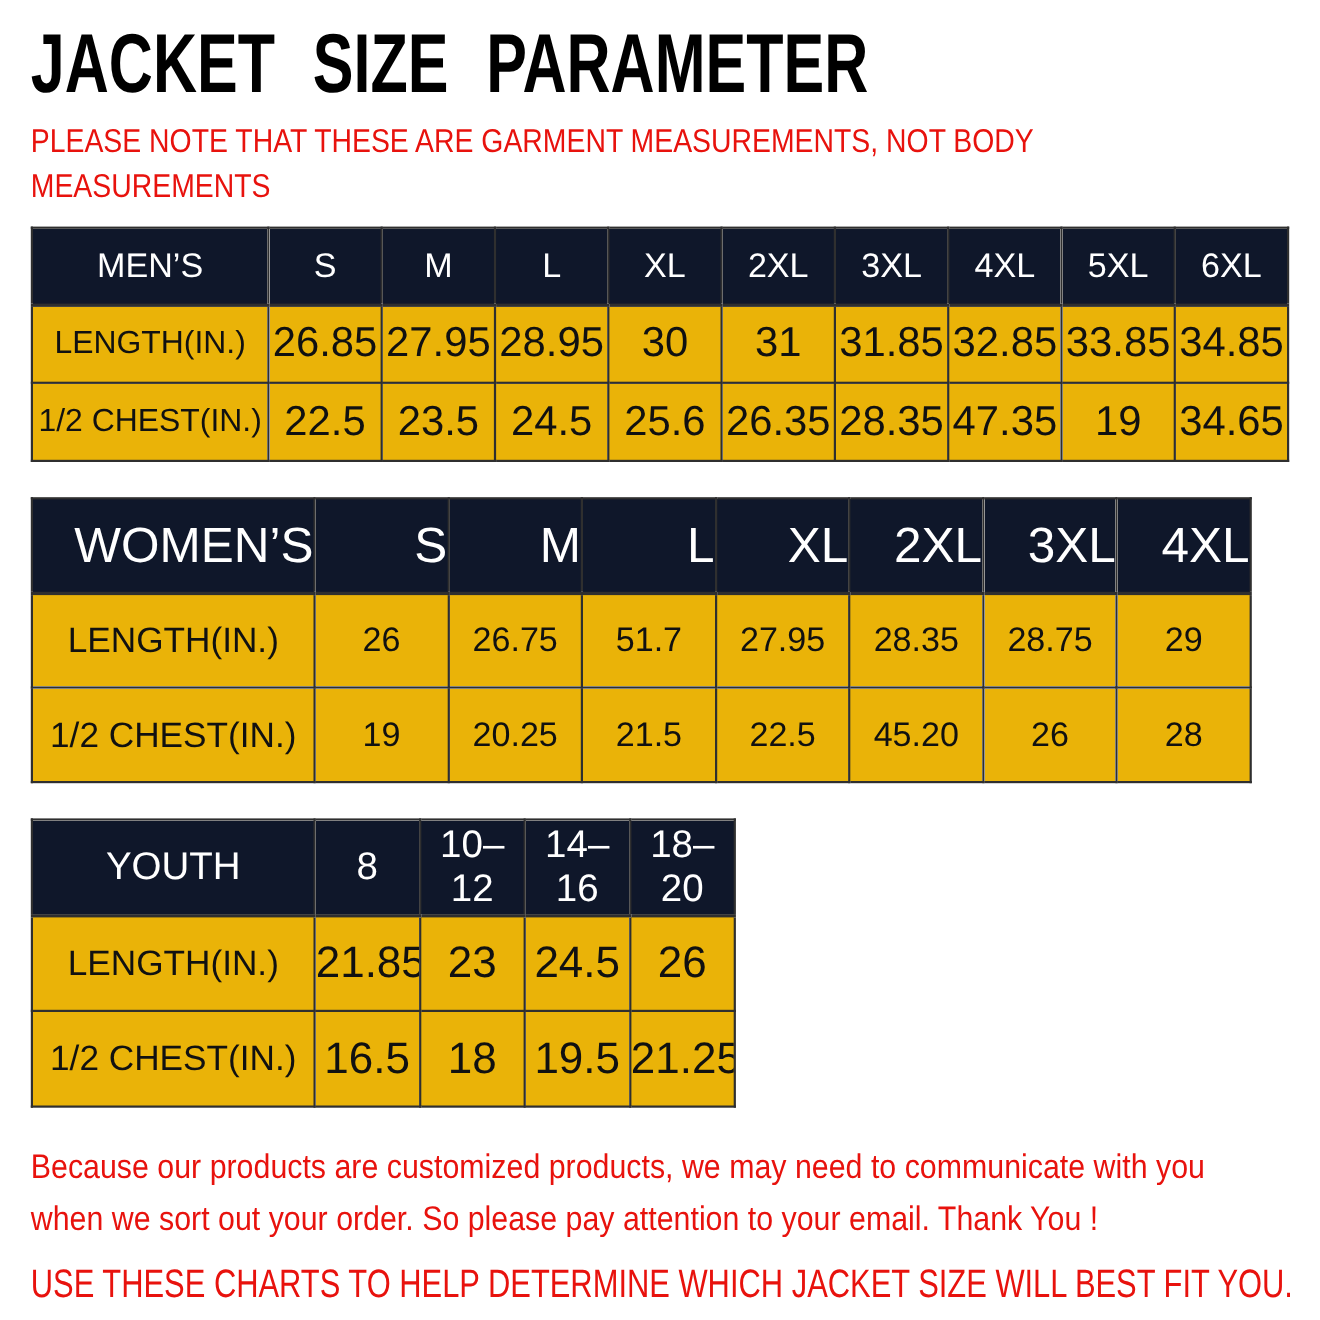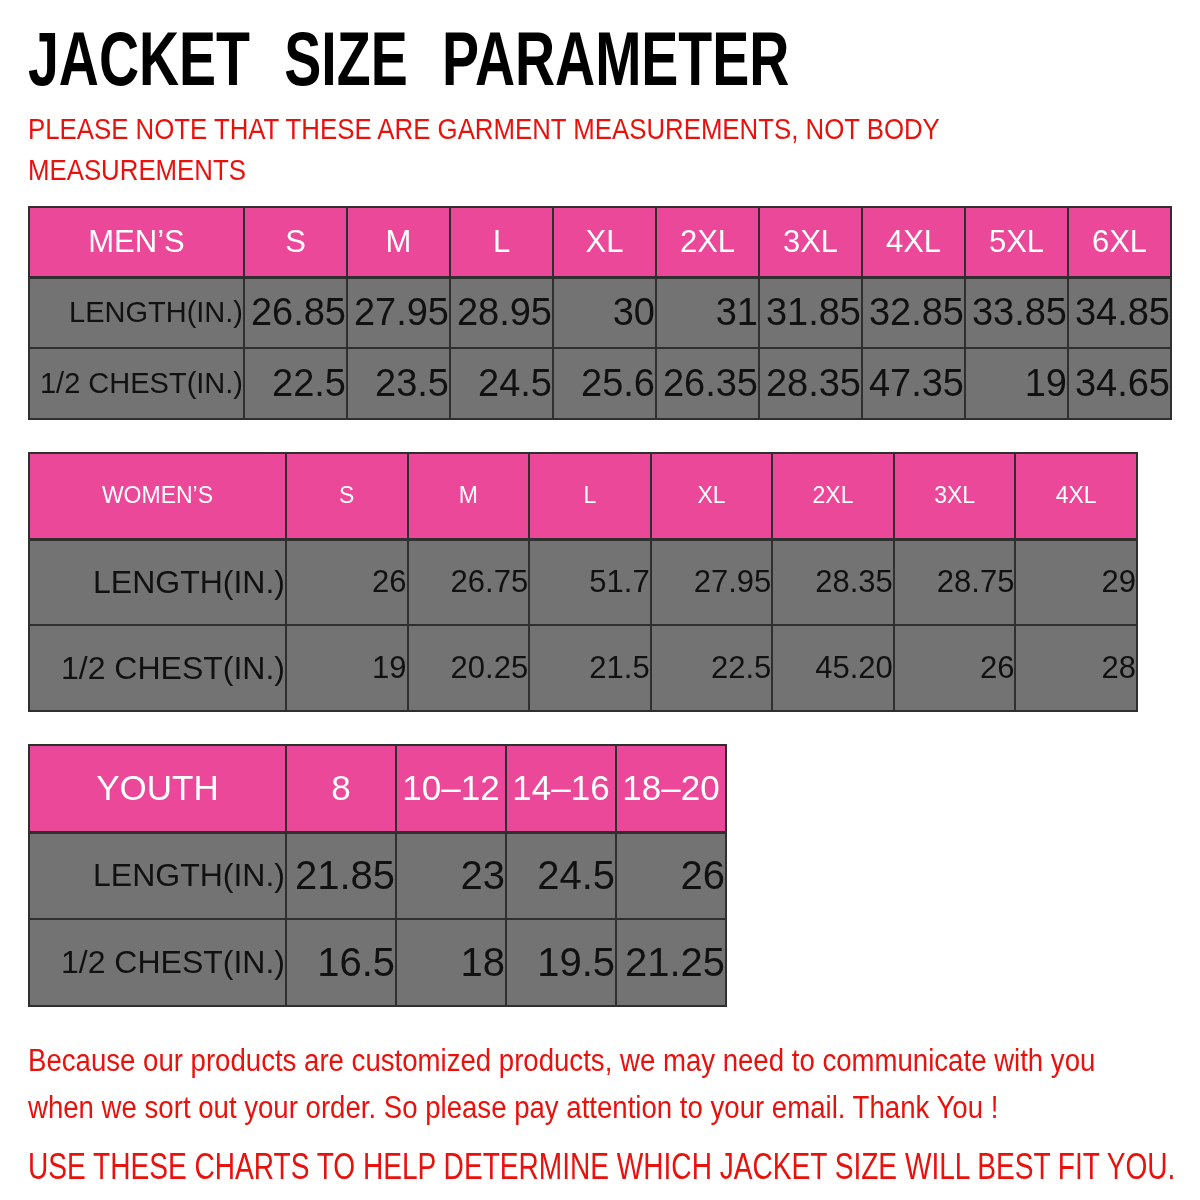--- a/index.html
+++ b/index.html
@@ -54,46 +54,45 @@
   }
   .size-table th, .size-table td {
     border: 2px solid #2f2f2f;
     text-align: center;
     vertical-align: middle;
     padding: 0;
     overflow: hidden;
     font-weight: normal;
   }
   .size-table thead th {
-    background: #ec4899;
+    background: #0f172a;
     color: #ffffff;
     border-bottom-width: 3px;
   }
   .size-table td {
-    background: #737373;
+    background: #eab308;
     color: #111111;
-    text-align: right;
   }
 
   .t-mens { width: 1144px; }
   .t-mens col.c-label { width: 215px; }
   .t-mens tr { height: 71px; }
   .t-mens thead tr { height: 70px; }
   .t-mens thead th { font-size: 31px; }
   .t-mens td { font-size: 38px; }
   .t-mens td.row-label { font-size: 29px; }
 
   .t-womens { width: 1110px; }
   .t-womens col.c-label { width: 257px; }
   .t-womens tr { height: 86px; }
-  .t-womens thead th { font-size: 23px; }
+  .t-womens thead th { font-size: 45px; text-align: right; }
   .t-womens td { font-size: 31px; }
   .t-womens td.row-label { font-size: 32px; }
 
-  .t-youth { width: 699px; }
+  .t-youth { width: 641px; }
   .t-youth col.c-label { width: 257px; }
   .t-youth tr { height: 87px; }
   .t-youth thead th { font-size: 35px; }
   .t-youth td { font-size: 40px; }
   .t-youth td.row-label { font-size: 32px; }
   .t-youth { margin-bottom: 30px; }
 
   
   .order-note {
     color: #e8120d;

